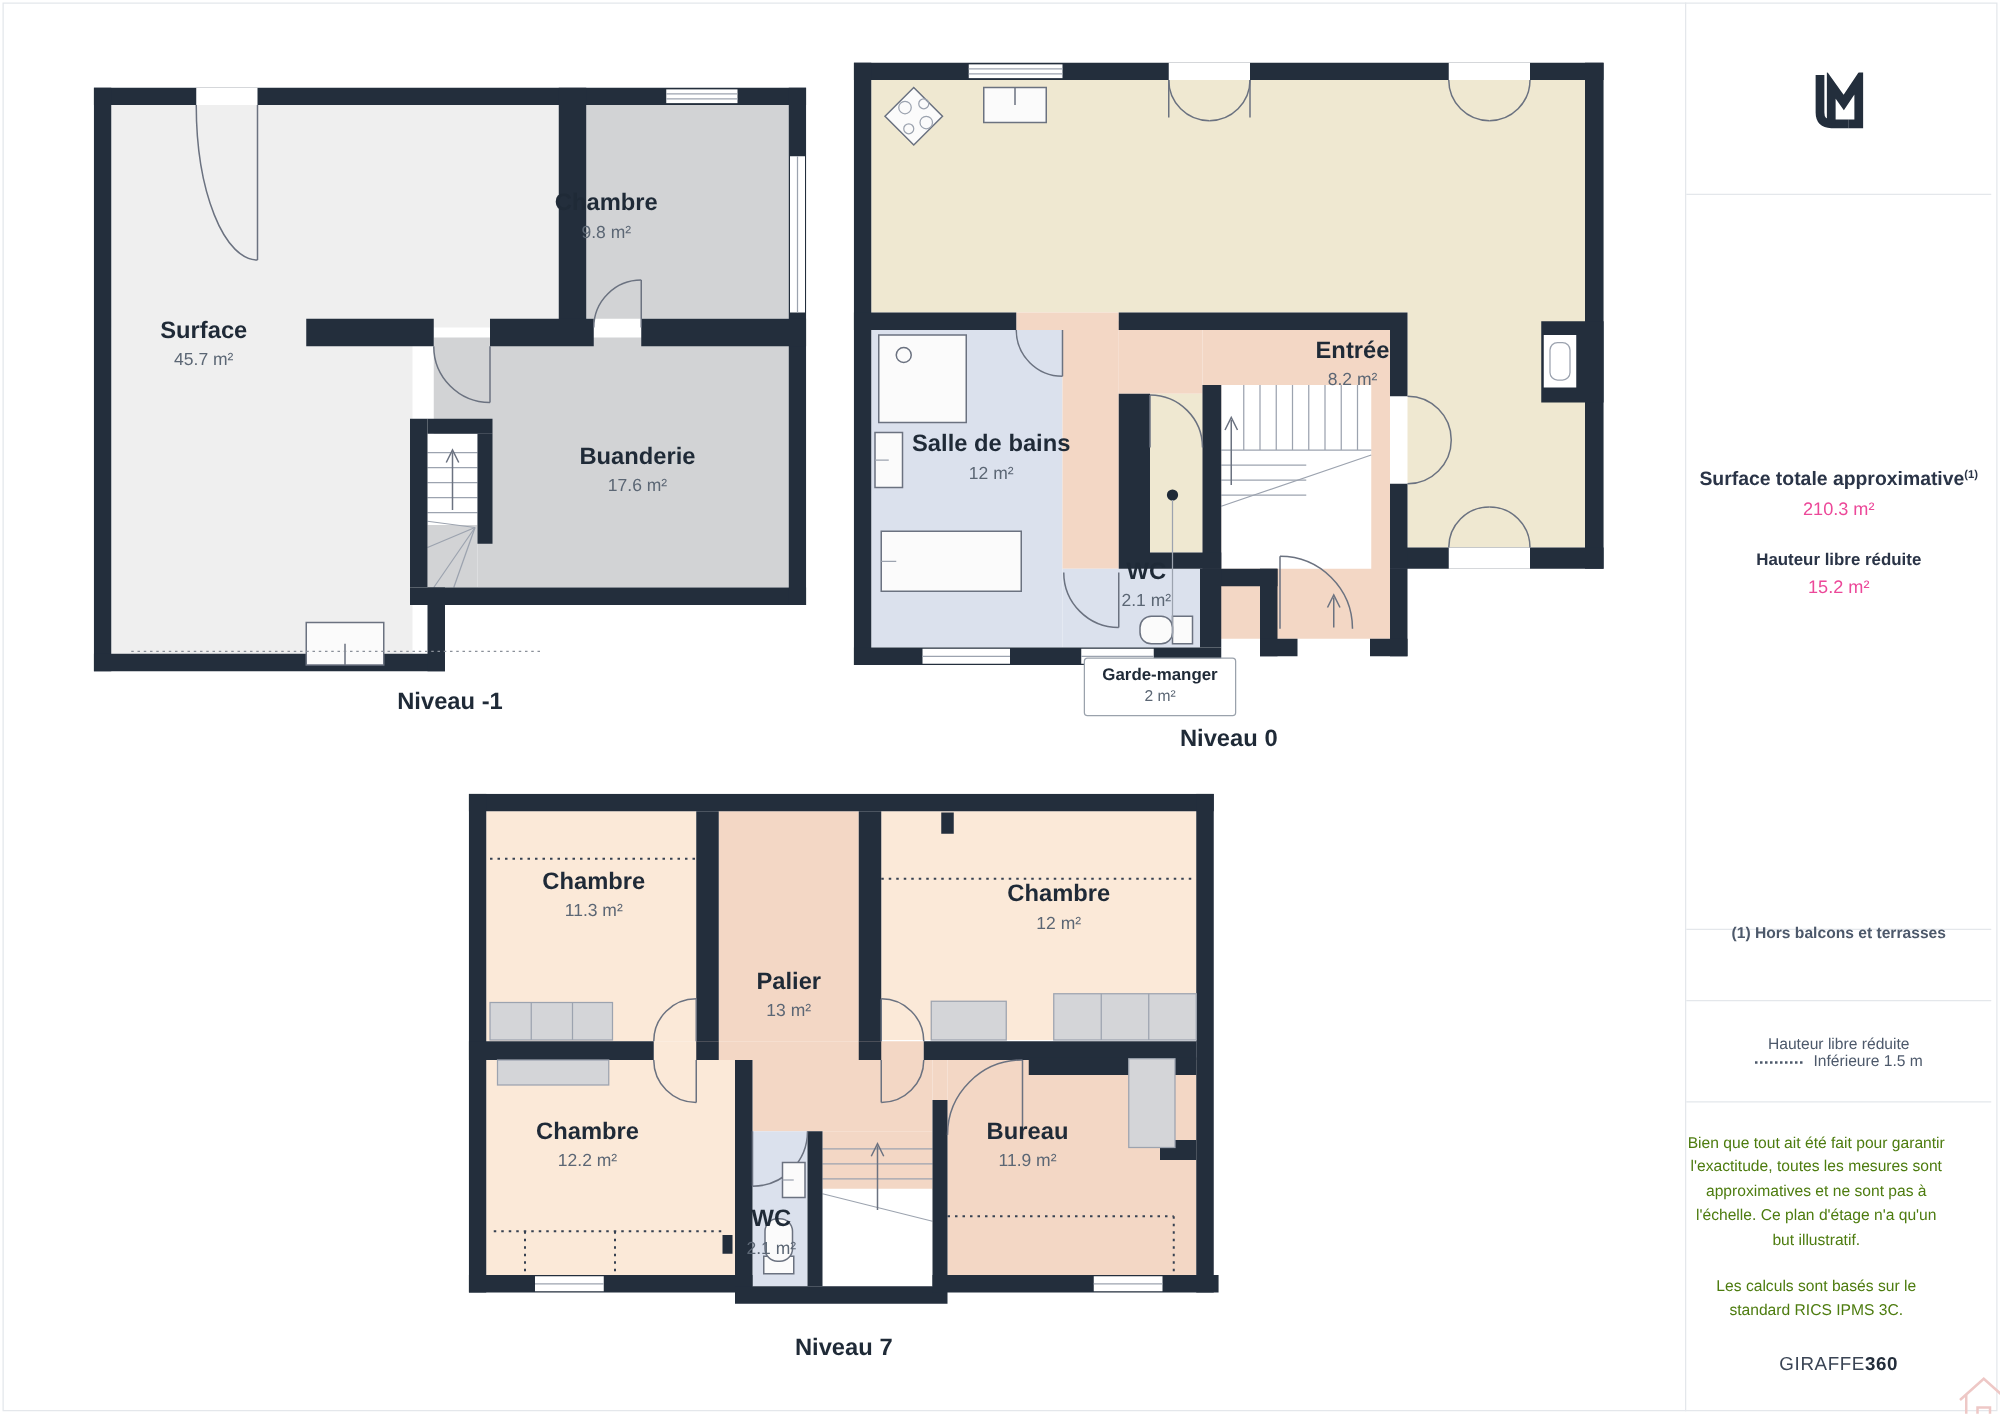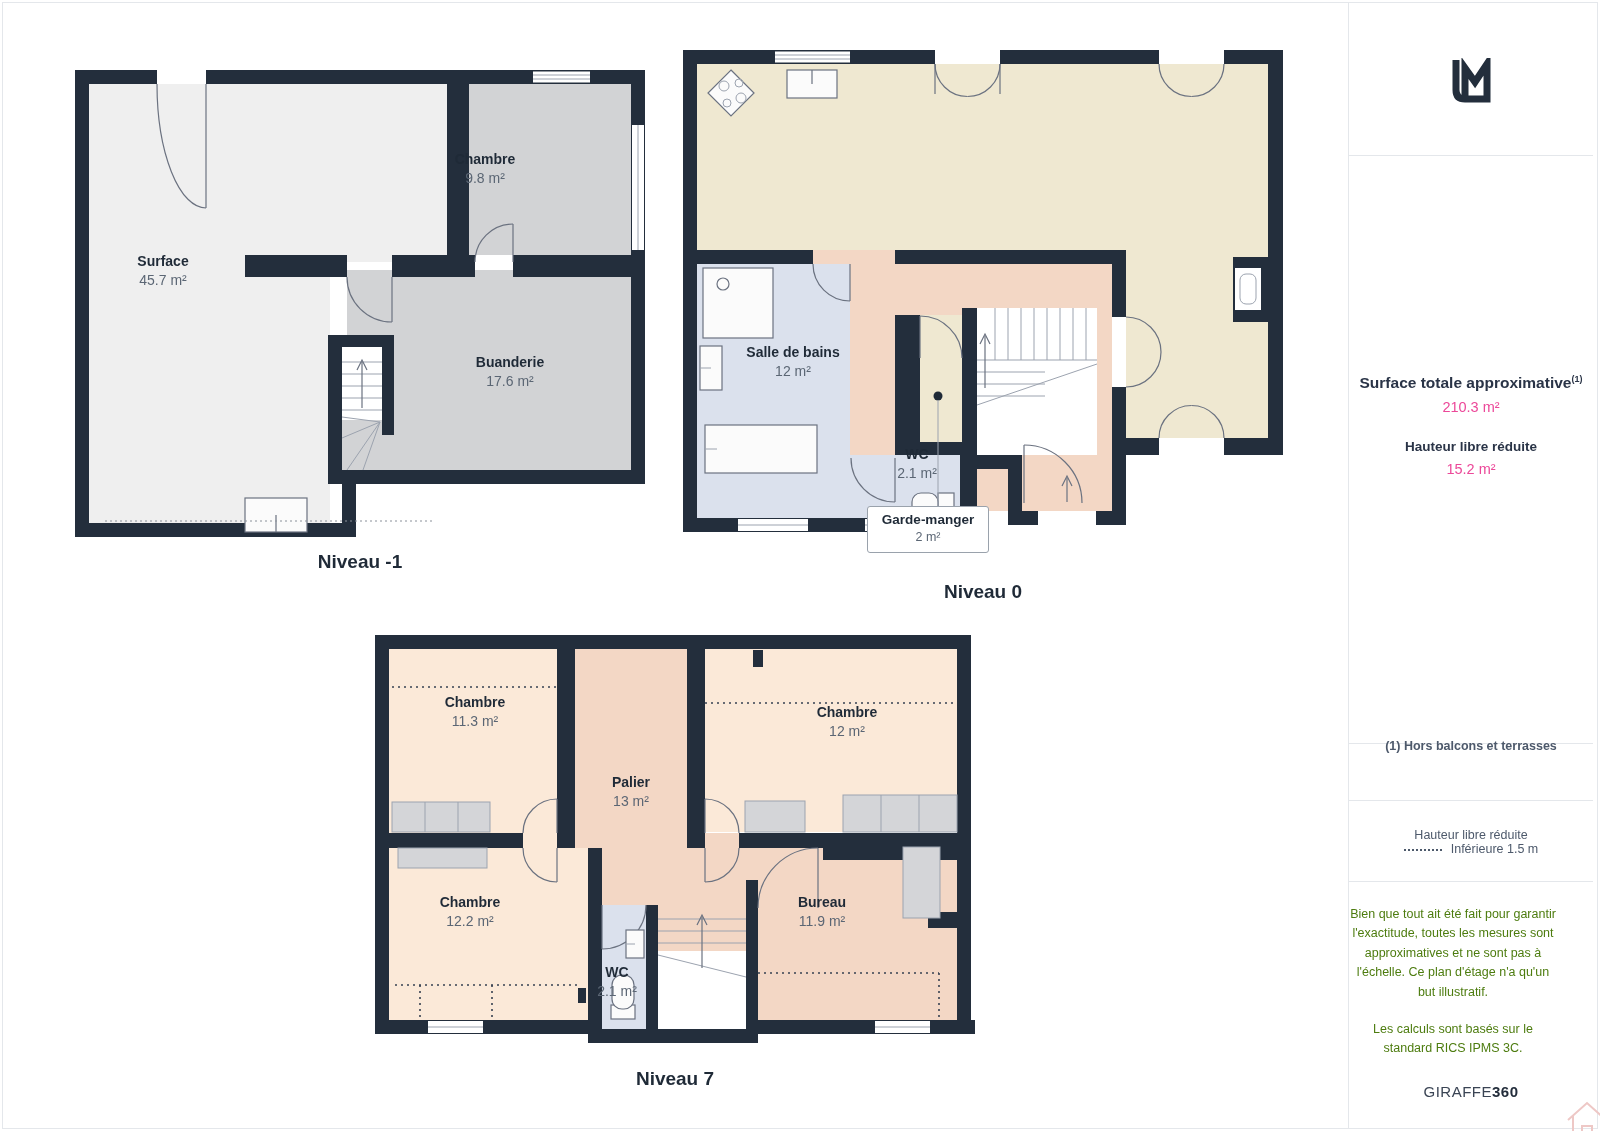--- a/index.html
+++ b/index.html
@@ -5,21 +5,21 @@
   html,body{margin:0;padding:0;}
   body{
     width:1600px;height:1131px;position:relative;background:#ffffff;
     font-family:"Liberation Sans","DejaVu Sans",sans-serif;
     color:#1F2A37;overflow:hidden;
   }
   .page-frame{position:absolute;inset:2px;border:1px solid #E4E7EB;pointer-events:none;}
   .plan{position:absolute;}
   .plan svg{position:absolute;left:0;top:0;}
   .room-label{position:absolute;width:200px;margin-left:-100px;text-align:center;line-height:1.38;}
-  .room-name{font-weight:bold;font-size:14px;color:#1F2A37;}
+  .room-name{font-weight:bold;font-size:19px;color:#1F2A37;}
   .room-area{font-size:14px;color:#5B6674;}
   .floor-caption{position:absolute;text-align:center;font-weight:bold;font-size:19px;color:#1F2A37;}
   .callout{
     position:absolute;background:#fff;border:1px solid #9AA2AC;border-radius:3px;
     text-align:center;padding:4px 6px 6px 6px;line-height:1.35;
   }
   .callout .room-name{font-size:13.5px;}
   .callout .room-area{font-size:12.5px;}
   
   .v-divider{position:absolute;left:1348px;top:2px;bottom:2px;width:1px;background:#E4E7EB;}
@@ -243,29 +243,33 @@
       <rect class="fixture" x="17" y="296" width="22" height="44"></rect>
         <line class="ln-thin" x1="17" y1="318" x2="28" y2="318"></line>
       <rect class="fixture" x="22" y="375" width="112" height="48"></rect>
         <line class="ln-thin" x1="22" y1="399" x2="34" y2="399"></line>
       <rect class="fixture" x="255" y="443" width="16" height="22"></rect>
       <rect class="fixture" x="229" y="443" width="26" height="22" rx="9"></rect>
       <circle class="dark" cx="255" cy="346" r="4.5"></circle>
       <line class="ln-thin" x1="255" y1="350" x2="255" y2="460"></line>
     </g>
   </svg>
+  <div class="room-label" style="left:399px;top:218px;">
+    <div class="room-name">Entrée</div>
+    <div class="room-area">8.2 m²</div>
+  </div>
   <div class="room-label" style="left:110px;top:293px;">
     <div class="room-name">Salle de bains</div>
     <div class="room-area">12 m²</div>
   </div>
   <div class="room-label" style="left:234px;top:395px;">
     <div class="room-name">WC</div>
     <div class="room-area">2.1 m²</div>
   </div>
-  <div class="callout" style="left:184px;top:456px;width:108px;">
+  <div class="callout" style="left:184px;top:476px;width:108px;">
     <div class="room-name">Garde-manger</div>
     <div class="room-area">2 m²</div>
   </div>
 </div>
 <div class="floor-caption" style="left:683px;width:600px;top:581px;">Niveau 0</div>
 
 <div class="plan" id="niveau-1" style="left:375px;top:635px;width:600px;height:420px;">
   <svg width="600" height="415" viewBox="0 0 600 415">
     <g>
       <rect class="f-peach" x="14" y="14" width="168" height="184"></rect>

